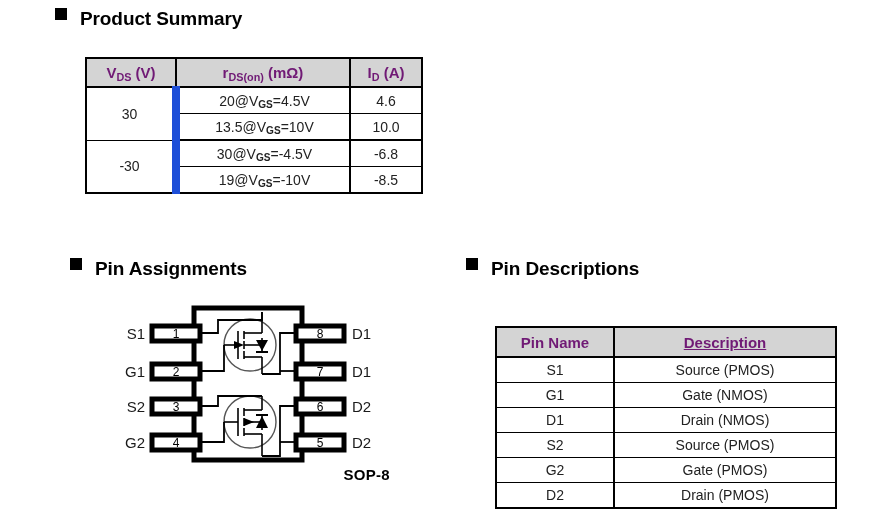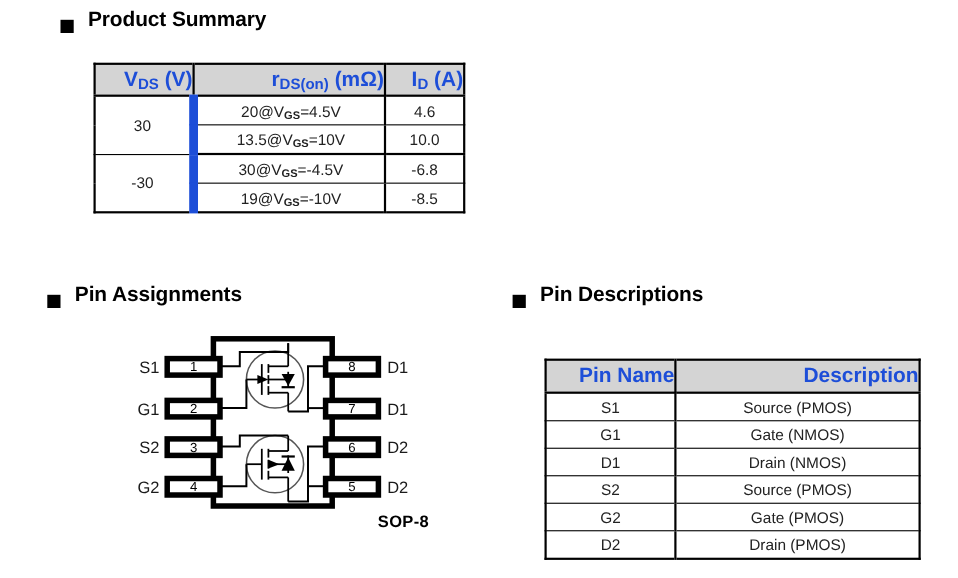--- a/index.html
+++ b/index.html
@@ -13,38 +13,38 @@
     position: relative;
     font-family: "Liberation Sans", sans-serif;
     color: #000000;
     overflow: hidden;
   }
 
   
   .section-heading {
     position: absolute;
     display: flex;
-    align-items: flex-end;
+    align-items: flex-start;
     gap: 13px;
   }
   .bullet-square {
     width: 12px;
     height: 12px;
     background: #000000;
     flex: 0 0 auto;
   }
   .section-heading .heading-text {
     font-size: 19px;
     font-weight: bold;
     letter-spacing: -0.1px;
     white-space: nowrap;
   }
 
   #heading-product-summary { left: 55px; top: 8px; }
-  #heading-pin-assignments { left: 43px; top: 258px; }
+  #heading-pin-assignments { left: 70px; top: 258px; }
   #heading-pin-descriptions { left: 466px; top: 258px; }
 
   
   table.ds-table {
     position: absolute;
     border-collapse: collapse;
     background: #ffffff;
     border: 2px solid #000000;
   }
   table.ds-table td, table.ds-table th {
@@ -52,24 +52,23 @@
     padding: 0;
     text-align: center;
     vertical-align: middle;
     font-weight: normal;
     font-size: 14px;
     color: #222222;
   }
   table.ds-table thead th {
     background: #d4d4d4;
     font-weight: bold;
-    font-size: 19px;
-    color: #1d4ed8;
+    font-size: 15px;
+    color: #701a75;
     border-bottom: 2px solid #000000;
-    text-align: right;
   }
 
   
   #table-product-summary { left: 85px; top: 57px; }
   #table-product-summary thead th { height: 27px; }
   #table-product-summary td { height: 25px; }
   #table-product-summary .col-vds { width: 88px; }
   #table-product-summary .col-rds { width: 172px; }
   #table-product-summary .col-id  { width: 70px; }
   #table-product-summary td.vds-cell {
@@ -87,21 +86,21 @@
   #table-product-summary thead th.th-rds { border-right: 2px solid #000000; }
 
   sub { font-size: 0.72em; vertical-align: baseline; position: relative; top: 0.28em; }
   .sub-b { font-weight: bold; }
 
   
   #table-pin-descriptions { left: 495px; top: 326px; }
   #table-pin-descriptions thead th { height: 28px; }
   #table-pin-descriptions td { height: 24px; font-size: 14px; }
   #table-pin-descriptions .col-pinname { width: 116px; }
-  #table-pin-descriptions .col-desc { width: 220px; }
+  #table-pin-descriptions .col-desc { width: 220px; text-decoration: underline; }
   #table-pin-descriptions td.pinname-cell { border-right: 2px solid #000000; }
   #table-pin-descriptions thead th.th-pinname { border-right: 2px solid #000000; }
 
   
   #pin-diagram {
     position: absolute;
     left: 120px;
     top: 300px;
     width: 270px;
     height: 195px;

